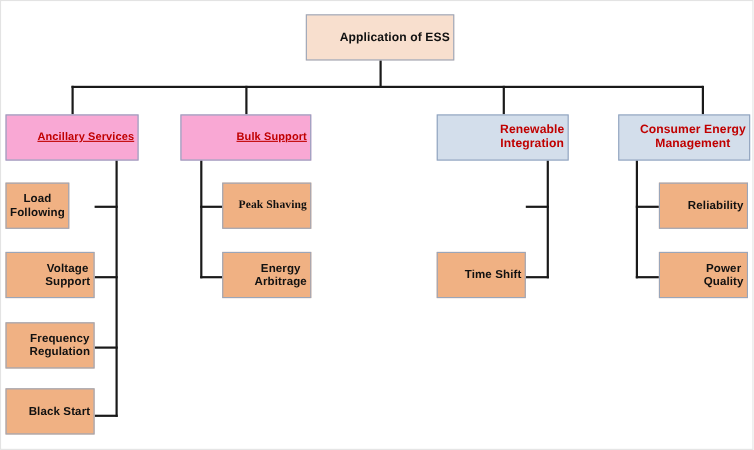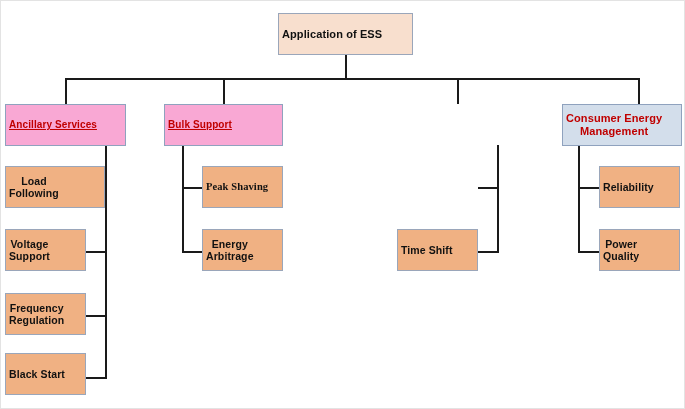--- a/index.html
+++ b/index.html
@@ -19,21 +19,21 @@
     height: 409px;
     background: #ffffff;
     box-sizing: border-box;
     border: 1px solid #e3e3e3;
   }
   .node {
     position: absolute;
     box-sizing: border-box;
     display: flex;
     align-items: center;
-    justify-content: flex-start;
+    justify-content: flex-end;
     text-align: center;
     font-weight: bold;
     line-height: 1.18;
     z-index: 3;
   }
   .node-label {
     display: block;
     white-space: pre-line;
     padding: 0 3px;
   }
@@ -111,26 +111,30 @@
   <div class="node node-root" style="left:277px; top:12px; width:135px; height:42px;">
     <span class="node-label">Application of ESS</span>
   </div>
 
   <div class="node node-cat-gray" style="left:4px; top:103px; width:121px; height:42px;">
     <span class="node-label">Ancillary Services</span>
   </div>
   <div class="node node-cat-gray" style="left:163px; top:103px; width:119px; height:42px;">
     <span class="node-label">Bulk Support</span>
   </div>
+  <div class="node node-cat-blue" style="left:396px; top:103px; width:120px; height:42px;">
+    <span class="node-label">Renewable
+Integration</span>
+  </div>
   <div class="node node-cat-blue" style="left:561px; top:103px; width:120px; height:42px;">
     <span class="node-label">Consumer Energy
 Management</span>
   </div>
 
-  <div class="node node-leaf" style="left:4px; top:165px; width:100px; height:42px;">
+  <div class="node node-leaf" style="left:4px; top:165px; width:58px; height:42px;">
     <span class="node-label">Load
 Following</span>
   </div>
   <div class="node node-leaf" style="left:4px; top:228px; width:81px; height:42px;">
     <span class="node-label">Voltage
 Support</span>
   </div>
   <div class="node node-leaf" style="left:4px; top:292px; width:81px; height:42px;">
     <span class="node-label">Frequency
 Regulation</span>

